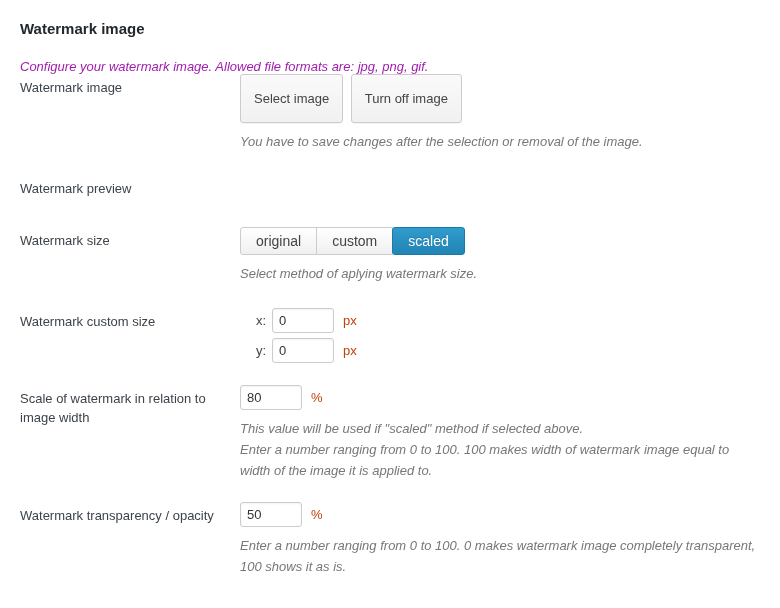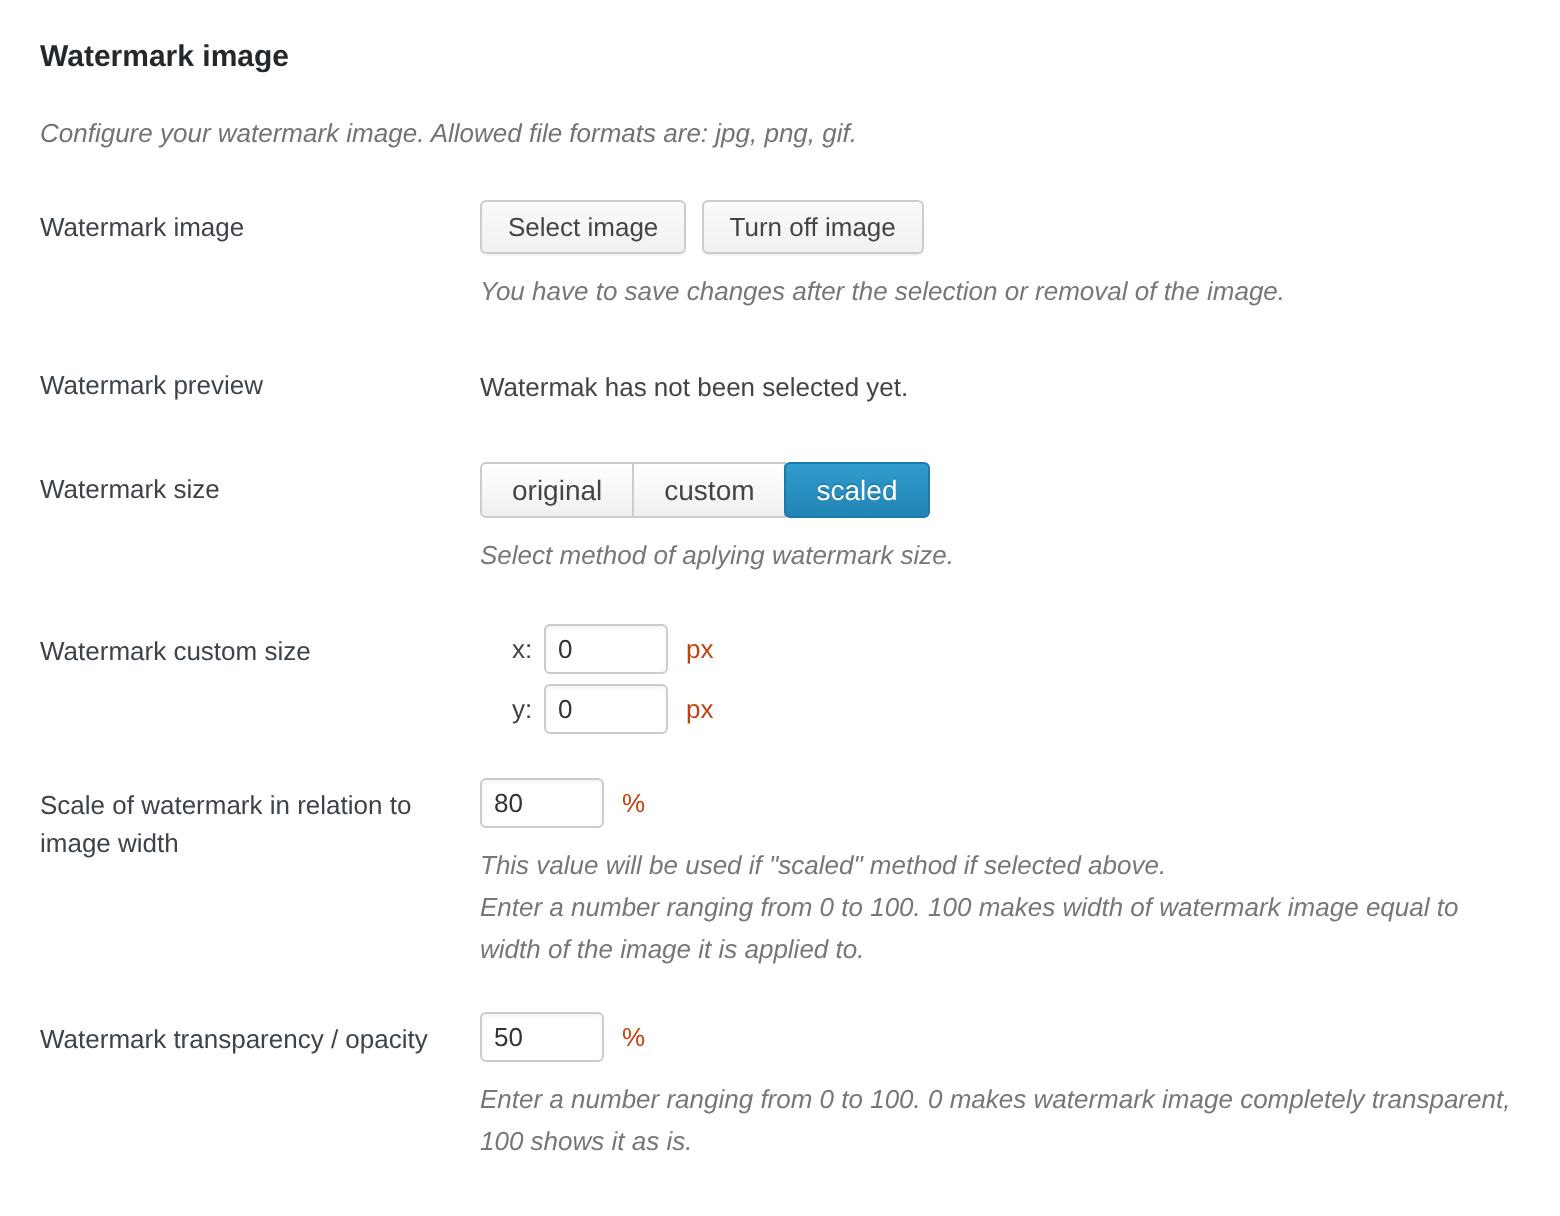--- a/index.html
+++ b/index.html
@@ -13,22 +13,21 @@
   .page { padding:20px 20px 0 20px; }
 
   .page-title {
     font-size:15px;
     font-weight:bold;
     color:#23282d;
     margin-bottom:22px;
   }
   .page-desc {
     font-style:italic;
-    color:#737373;
-    margin-bottom:26px;
+    color:#a21caf;
   }
 
   .form-row { display:flex; }
   .row-label {
     width:220px;
     flex-shrink:0;
     padding-right:20px;
     padding-top:5px;
     color:#3c434a;
     line-height:1.45;
@@ -41,21 +40,21 @@
     color:#777;
     margin-top:9px;
     line-height:1.6;
     max-width:525px;
   }
   .note + .note { margin-top:0; }
 
   
   .btn {
     display:inline-block;
-    padding:5px 13px;
+    padding:16px 13px;
     font-size:13px;
     font-family:"Liberation Sans", sans-serif;
     color:#444;
     background:linear-gradient(#fafafa,#f1f1f1);
     border:1px solid #ccc;
     border-radius:3px;
     cursor:pointer;
     box-shadow:0 1px 0 rgba(0,0,0,0.04);
   }
   .btn + .btn { margin-left:4px; }
@@ -98,21 +97,21 @@
   }
   .unit { margin-left:9px; color:#c2410c; }
   .dim-prefix { display:inline-block; width:16px; color:#444; }
   .dim-line { margin-bottom:5px; display:flex; align-items:center; }
   .dim-line:last-of-type { margin-bottom:0; }
 
   .plain-value { padding-top:5px; color:#444; }
 
   
   .r1 { margin-bottom:22px; }
-  .r2 { margin-bottom:28px;align-items:center; }
+  .r2 { margin-bottom:28px; }
   .r3 { margin-bottom:24px;margin-top:15px; }
   .r4 { margin-bottom:22px;gap:16px; }
   .r5 { margin-bottom:20px; }
 </style>
 </head>
 <body>
 
 <div class="page">
 
   <div class="page-title">Watermark image</div>
@@ -123,23 +122,20 @@
     <div class="row-label">Watermark image</div>
     <div class="row-control">
       <button class="btn">Select image</button>
       <button class="btn">Turn off image</button>
       <div class="note">You have to save changes after the selection or removal of the image.</div>
     </div>
   </div>
 
   <div class="form-row r2">
     <div class="row-label">Watermark preview</div>
-    <div class="row-control">
-      <div class="plain-value">Watermak has not been selected yet.</div>
-    </div>
   </div>
 
   <div class="form-row r3">
     <div class="row-label">Watermark size</div>
     <div class="row-control">
       <div class="seg-group">
         <button class="seg">original</button>
         <button class="seg">custom</button>
         <button class="seg active">scaled</button>
       </div>

